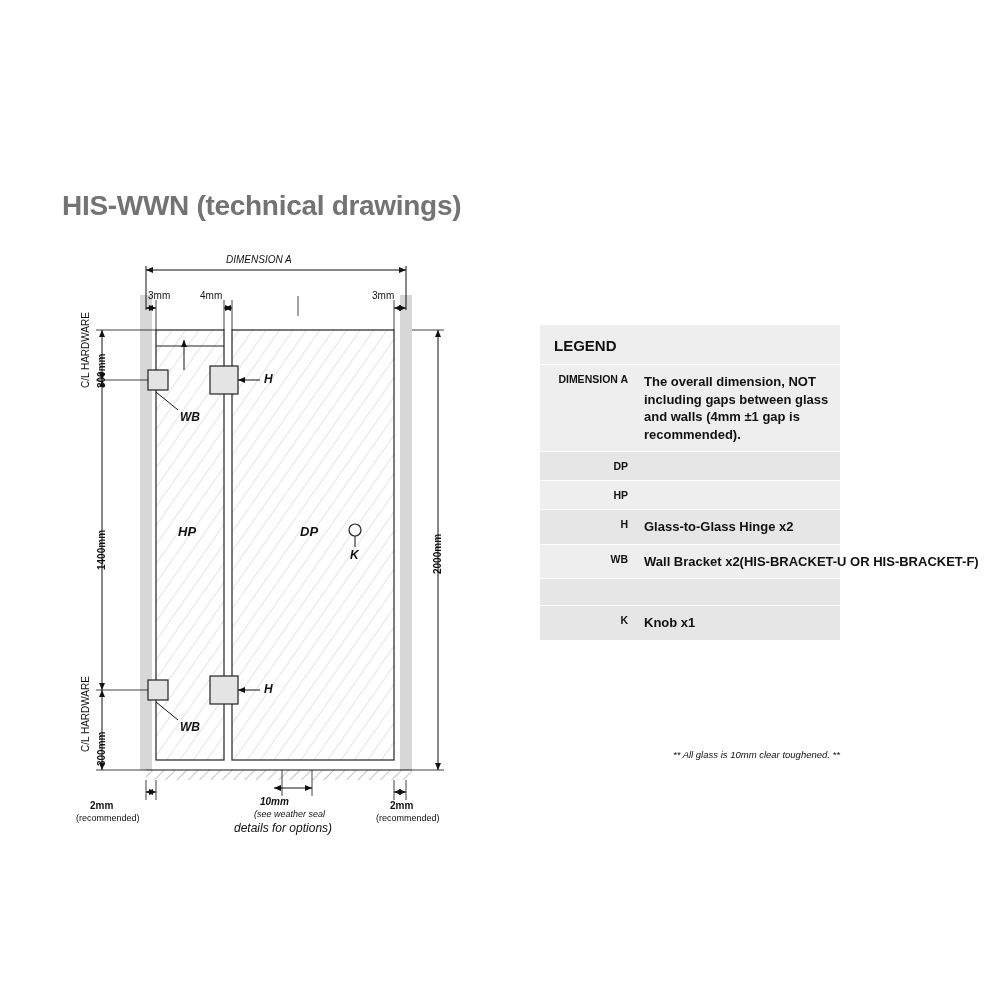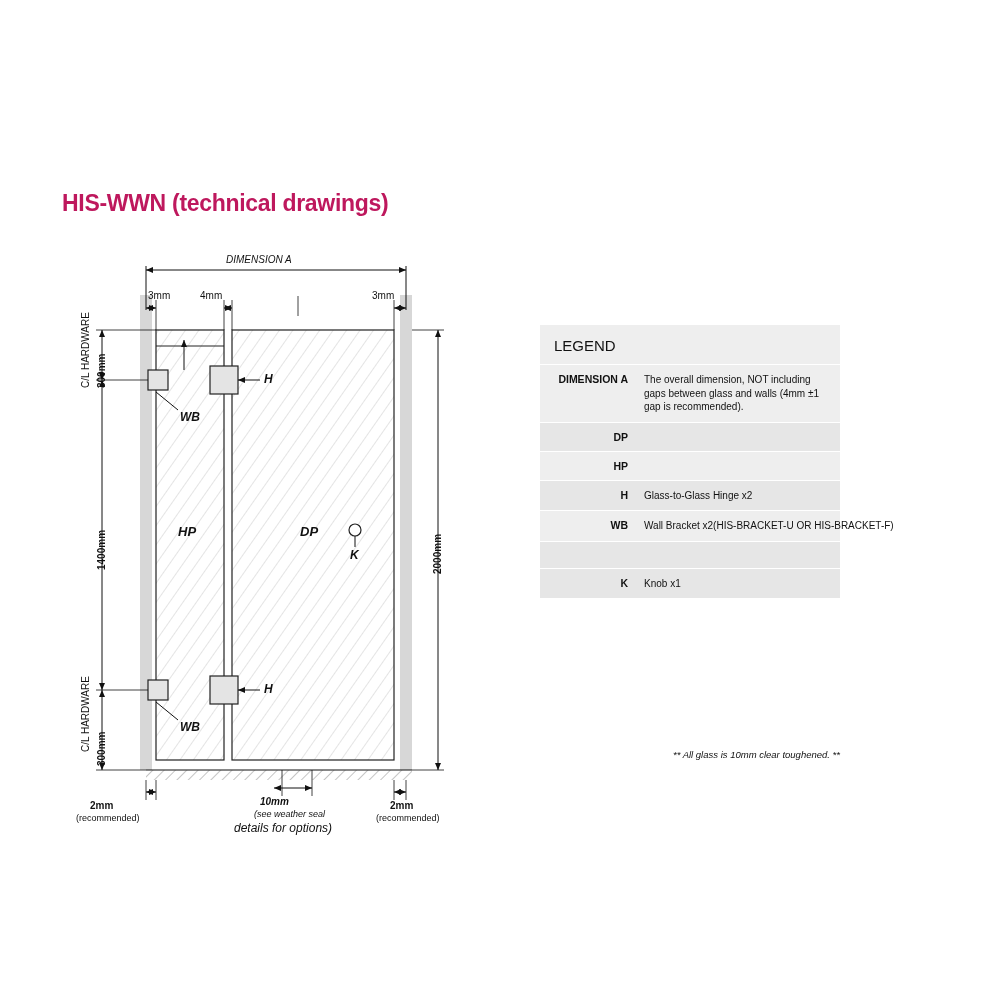--- a/index.html
+++ b/index.html
@@ -12,24 +12,24 @@
     height: 1000px;
     position: relative;
     font-family: "Liberation Sans", sans-serif;
     color: #111111;
     overflow: hidden;
   }
   #page-title {
     position: absolute;
     left: 62px;
     top: 190px;
-    font-size: 23px;
+    font-size: 28px;
     font-weight: bold;
     letter-spacing: -0.3px;
-    color: #be185d;
+    color: #737373;
   }
 
   
   #drawing {
     position: absolute;
     left: 60px;
     top: 240px;
     width: 460px;
     height: 600px;
   }
@@ -50,43 +50,44 @@
   #legend {
     position: absolute;
     left: 540px;
     top: 325px;
     width: 300px;
     background: #eeeeee;
     border: 0;
   }
   #legend .legend-title {
     font-size: 15px;
-    font-weight: normal;
+    font-weight: bold;
     padding: 12px 14px 10px 14px;
     border-bottom: 1px solid #ffffff;
   }
   .legend-row {
     display: flex;
     border-bottom: 1px solid #ffffff;
     min-height: 26px;
   }
   .legend-row .key {
     width: 96px;
     flex: 0 0 96px;
     text-align: right;
     padding: 8px 8px 8px 6px;
     font-size: 10.5px;
     font-weight: bold;
     box-sizing: border-box;
   }
   .legend-row .desc {
     padding: 8px 6px 8px 8px;
-    font-size: 10px;
+    font-size: 13px;
     line-height: 1.35;
     box-sizing: border-box;
+    font-weight: bold;
   }
   .legend-row.alt { background: #e6e6e6; }
   .legend-row.wide .desc { white-space: nowrap; }
   #legend .spacer { height: 22px; }
   #legend-note {
     position: absolute;
     left: 540px;
     top: 749px;
     width: 300px;
     text-align: right;

